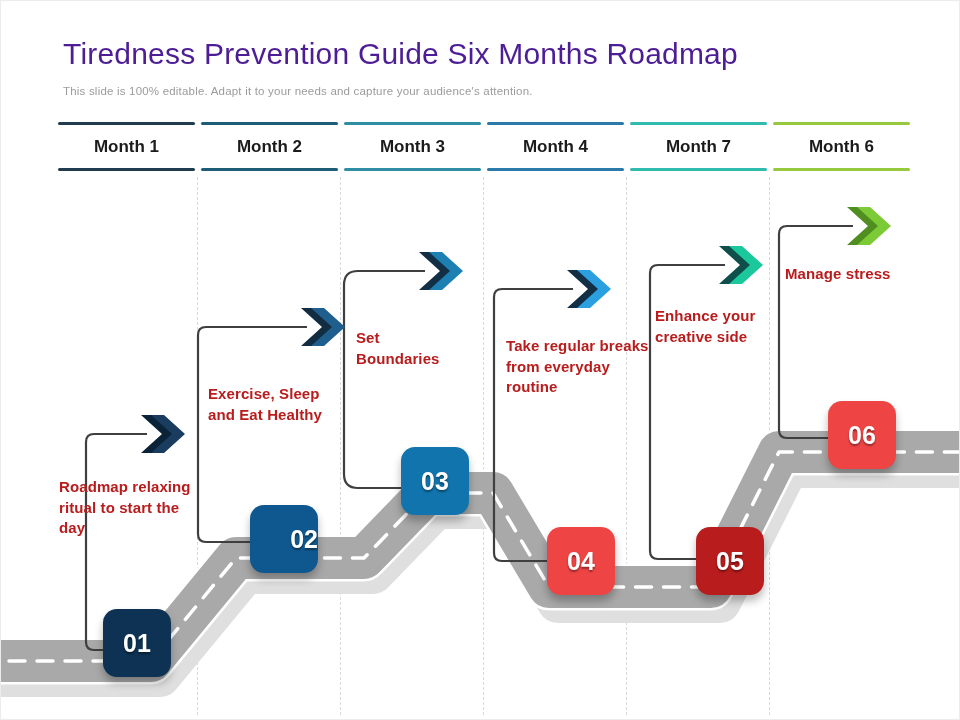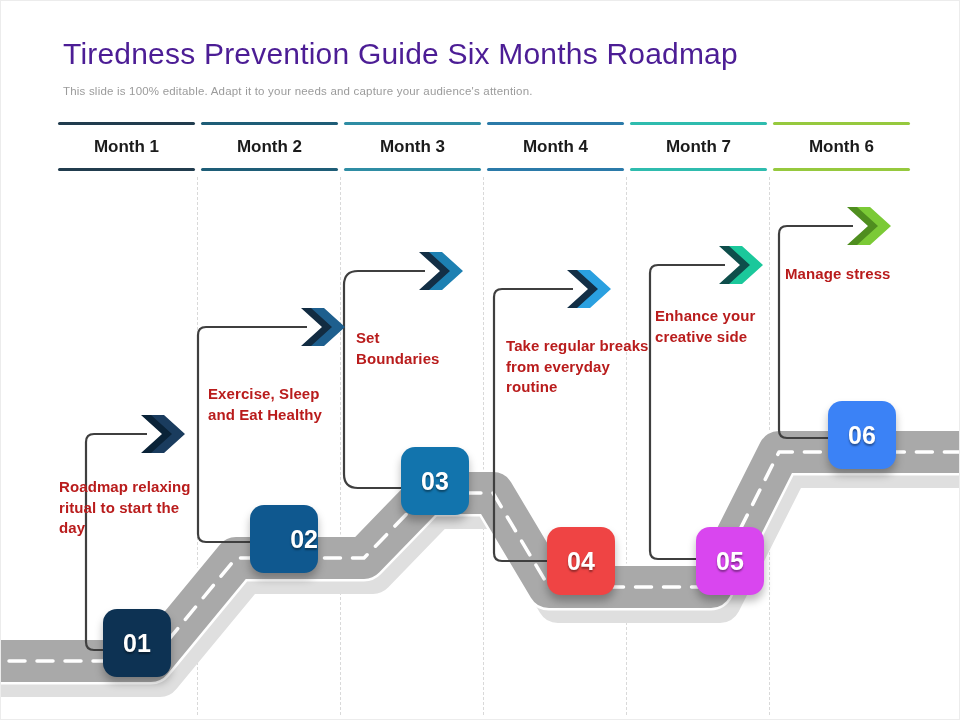--- a/index.html
+++ b/index.html
@@ -137,24 +137,24 @@
 </div>
 <div class="badge" style="left: 249px; top: 504px; background: rgb(15, 88, 143); justify-content: flex-end;">
   <span>02</span>
 </div>
 <div class="badge" style="left: 400px; top: 446px; background: rgb(18, 116, 173);">
   <span>03</span>
 </div>
 <div class="badge" style="left: 546px; top: 526px; background: #ef4444;">
   <span>04</span>
 </div>
-<div class="badge" style="left: 695px; top: 526px; background: #d946ef;">
+<div class="badge" style="left: 695px; top: 526px; background: #b91c1c;">
   <span>05</span>
 </div>
-<div class="badge" style="left: 827px; top: 400px; background: #3b82f6;">
+<div class="badge" style="left: 827px; top: 400px; background: #ef4444;">
   <span>06</span>
 </div>
 
 <div class="mtext" style="left:58px;  top:476px; width:132px">Roadmap relaxing ritual to start the day</div>
 <div class="mtext" style="left:207px; top:383px; width:135px">Exercise, Sleep and Eat Healthy</div>
 <div class="mtext" style="left:355px; top:327px; width:100px">Set Boundaries</div>
 <div class="mtext" style="left:505px; top:335px; width:145px">Take regular breaks from everyday routine</div>
 <div class="mtext" style="left:654px; top:305px; width:130px">Enhance your creative side</div>
 <div class="mtext" style="left:784px; top:263px; width:150px">Manage stress</div>
 

